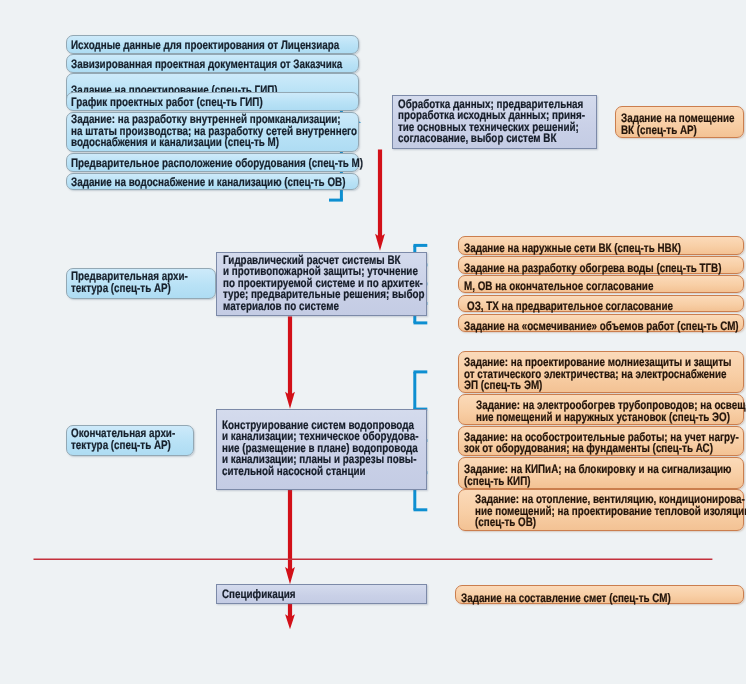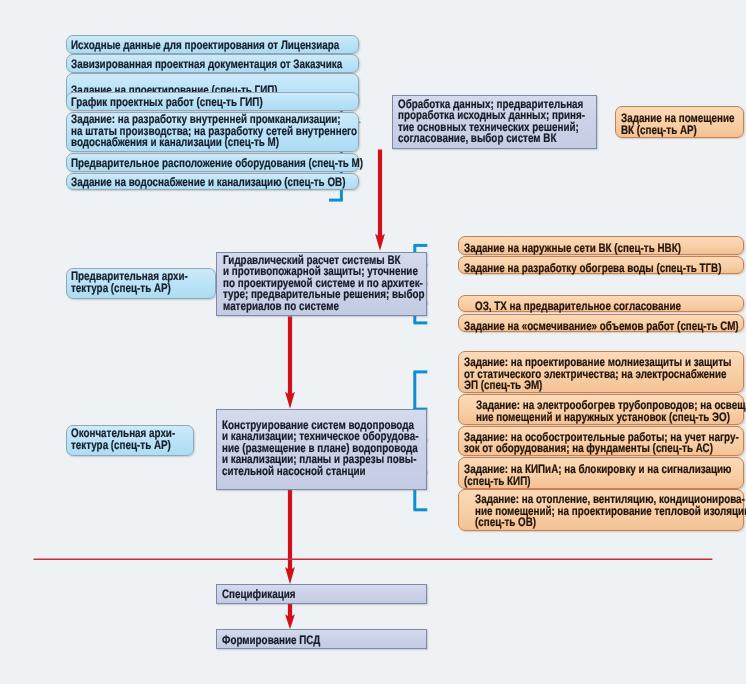--- a/index.html
+++ b/index.html
@@ -139,21 +139,24 @@
 по проектируемой системе и по архитек-
 туре; предварительные решения; выбор
 материалов по системе</span>
     </div>
 <div class="box orng" style="left:427.3px;top:236.2px;width:286.0px;height:18.5px;padding-left:4.80px">
       <span class="t" style="top:1.20px">Задание на наружные сети ВК (спец-ть НВК)</span>
     </div>
 <div class="box orng" style="left:427.3px;top:255.7px;width:286.0px;height:18.3px;padding-left:4.80px">
       <span class="t" style="top:1.20px">Задание на разработку обогрева воды (спец-ть ТГВ)</span>
     </div>
-<div class="box orng" style="left:427.3px;top:294.6px;width:286.0px;height:17.8px;padding-left:16px">
+<div class="box orng" style="left:427.3px;top:274.9px;width:286.0px;height:17.9px;padding-left:4.80px">
+      <span class="t" style="top:1.20px">М, ОВ на окончательное согласование</span>
+    </div>
+<div class="box orng" style="left:427.3px;top:294.6px;width:286.0px;height:17.8px;padding-left:8px">
       <span class="t" style="top:1.20px">ОЗ, ТХ на предварительное согласование</span>
     </div>
 <div class="box orng" style="left:427.3px;top:313.9px;width:286.0px;height:18.0px;padding-left:4.80px">
       <span class="t" style="top:1.20px">Задание на «осмечивание» объемов работ (спец-ть СМ)</span>
     </div>
 <div class="box blue" style="left:35.1px;top:424.6px;width:127.5px;height:31.8px;padding-left:4.40px">
       <span class="t" style="top:-0.70px">Окончательная архи-
 тектура (спец-ть АР)</span>
     </div>
 <div class="box peri" style="left:184.9px;top:408.8px;width:211.0px;height:81px;padding-left:5.50px">
@@ -181,16 +184,16 @@
 (спец-ть КИП)</span>
     </div>
 <div class="box orng" style="left:427.3px;top:489.4px;width:286.0px;height:41.2px;padding-left:16px">
       <span class="t" style="top:-0.70px">Задание: на отопление, вентиляцию, кондиционирова-
 ние помещений; на проектирование тепловой изоляции
 (спец-ть ОВ)</span>
     </div>
 <div class="box peri" style="left:184.8px;top:584.2px;width:211.3px;height:19.7px;padding-left:4.90px">
       <span class="t" style="top:1.20px">Спецификация</span>
     </div>
-<div class="box peri" style="left:184.7px;top:629.3px;width:211.4px;height:19.7px;padding-left:5.10px">
-      <span class="t" style="top:1.20px">Формирование ПСД</span>
+<div class="box orng" style="left:423.9px;top:584.9px;width:289.1px;height:19.5px;padding-left:5.30px">
+      <span class="t" style="top:1.20px">Задание на составление смет (спец-ть СМ)</span>
     </div>
 </div>
 
 </body></html>

